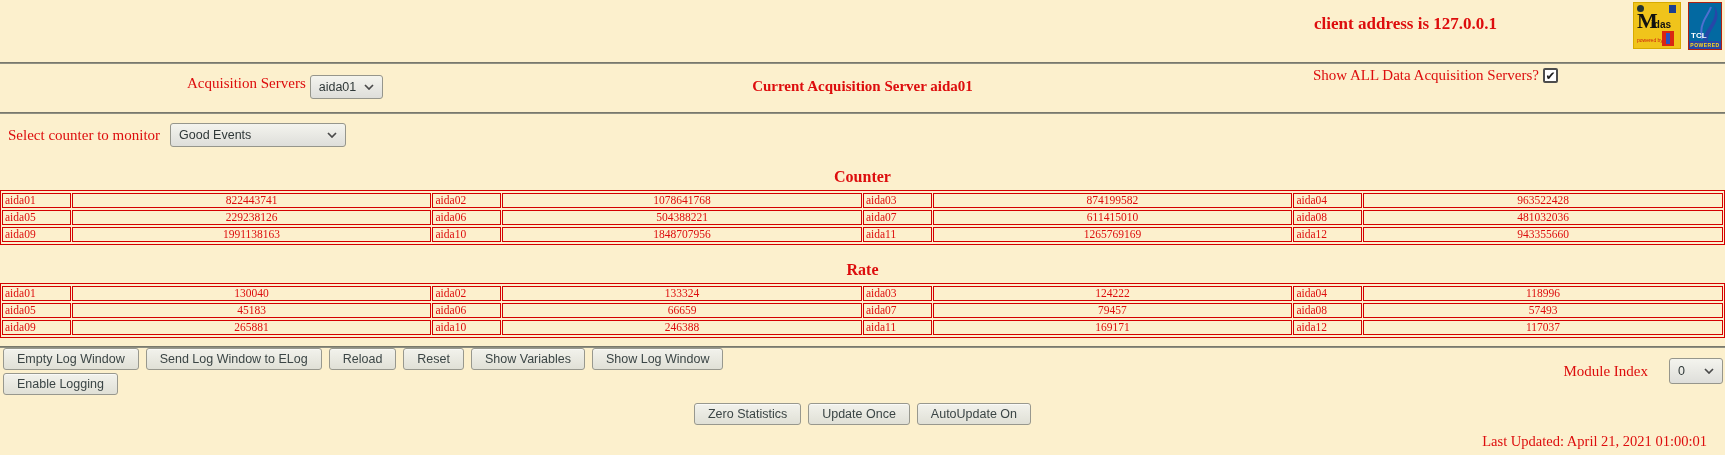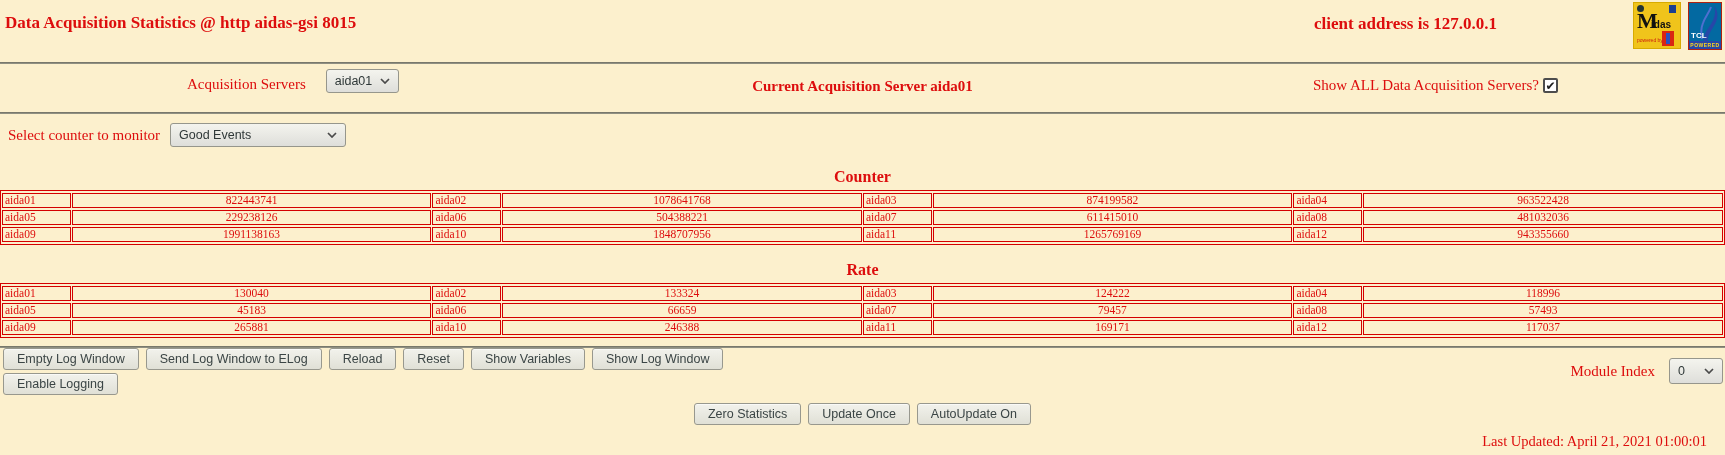--- a/index.html
+++ b/index.html
@@ -57,23 +57,23 @@
   }
   .checkbox {
     display:inline-flex; align-items:center; justify-content:center;
     width:15px; height:15px; background:#fff; border:2px solid #4d4d4d; border-radius:2px;
     font-size:12px; line-height:12px; color:#1d1d1d; font-family:"Liberation Sans",sans-serif;
     vertical-align:middle; margin-left:4px; cursor:pointer;
   }
 
   
   .server-row { position:relative; height:48px; font-size:15px; }
-  .server-left { position:absolute; left:187px; top:5px; display:flex; align-items:flex-end; gap:20px; }
+  .server-left { position:absolute; left:187px; top:11px; display:flex; align-items:flex-start; gap:4px; }
   .server-center { position:absolute; left:50%; top:14px; transform:translateX(-50%); font-weight:bold; font-size:15px; white-space:nowrap; }
-  .server-right { position:absolute; right:167px; top:13px; display:flex; align-items:center; white-space:nowrap; }
+  .server-right { position:absolute; right:167px; top:3px; display:flex; align-items:center; white-space:nowrap; }
 
   
   .counter-row { display:flex; align-items:center; gap:10px; padding:8px 0 6px 8px; font-size:15px; height:40px; }
   .sel-wide { width:176px; }
 
   
   .tbl-title { text-align:center; font-size:16px; font-weight:bold; margin:14px 0 4px 0; }
   .tbl-title.rate { margin-top:16px; }
   table.stats {
     width:100%; border-collapse:separate; border-spacing:1px 2px;
@@ -83,31 +83,30 @@
     border:1px solid var(--border,#d40000);
     font-size:11.5px; line-height:11px; padding:1px 2px; color:var(--red,#dd0d0d);
     overflow:hidden; white-space:nowrap;
   }
   td.n { width:4%; text-align:left; }
   td.v { width:21%; text-align:center; }
 
   
   .toolbar { position:relative; padding-left:3px; }
   .btn-row { display:flex; gap:7px; margin-bottom:3px; }
-  .module-index { position:absolute; right:2px; top:10px; display:flex; align-items:center; gap:14px; font-size:15px; }
+  .module-index { position:absolute; right:2px; top:10px; display:flex; align-items:center; gap:21px; font-size:15px; }
   .sel-small { height:26px; min-width:54px; }
 
   .center-actions { display:flex; justify-content:center; gap:7px; margin-top:8px; }
   .last-updated { text-align:right; padding-right:18px; margin-top:8px; font-size:14.5px; }
 </style>
 </head>
 <body>
 
 <div class="hdr">
-  <h1 class="hdr-title">Data Acquisition Statistics @ http aidas-gsi 8015</h1>
   <div class="client-addr">client address is 127.0.0.1</div>
   <div class="logos">
     <div class="midas-logo">
       <span class="m-dot1"></span>
       <span class="m-dot2"></span>
       <span class="m-big">M</span>
       <span class="m-rest">idas</span>
       <span class="m-pwr">powered by</span>
       <span class="m-fig">
           <span></span>

